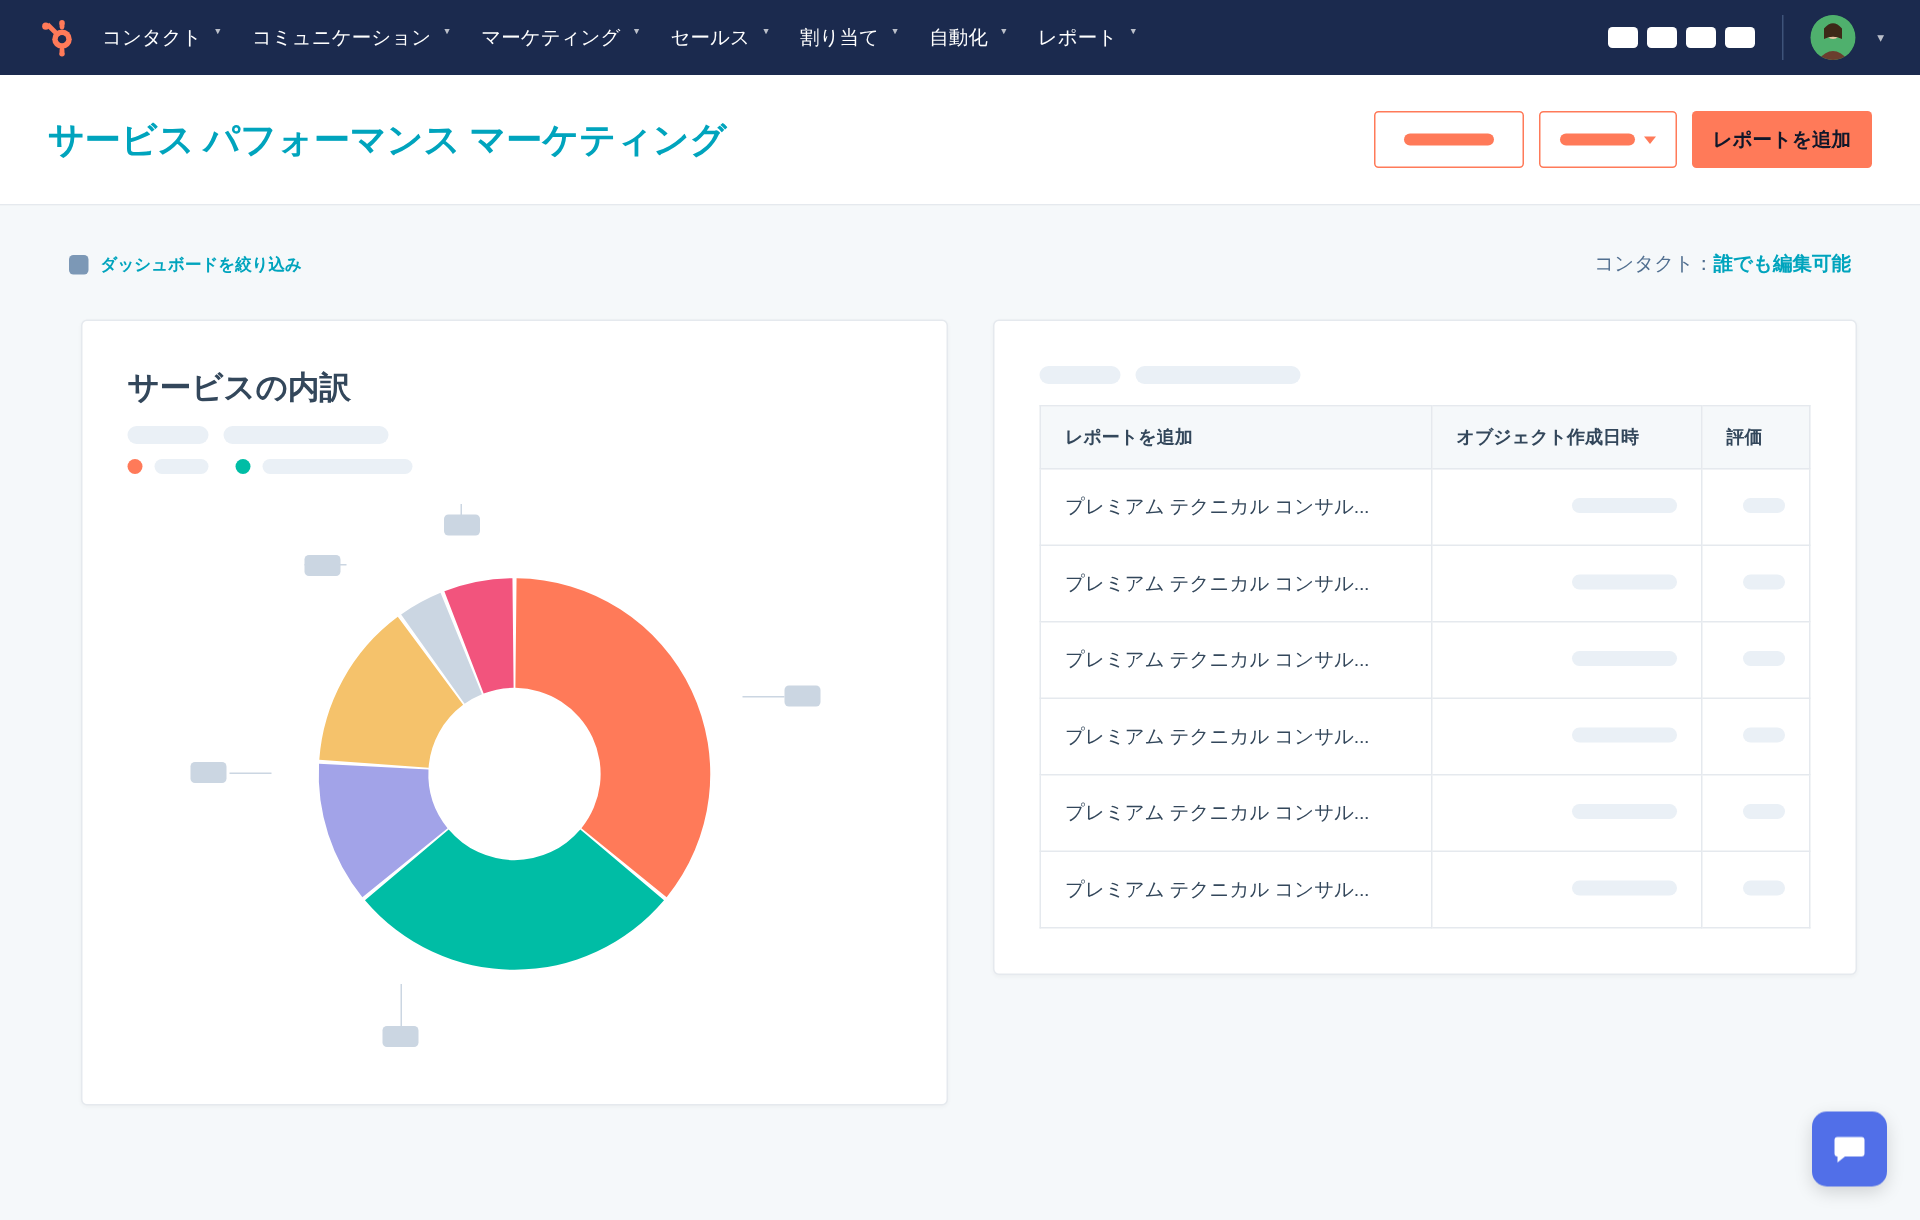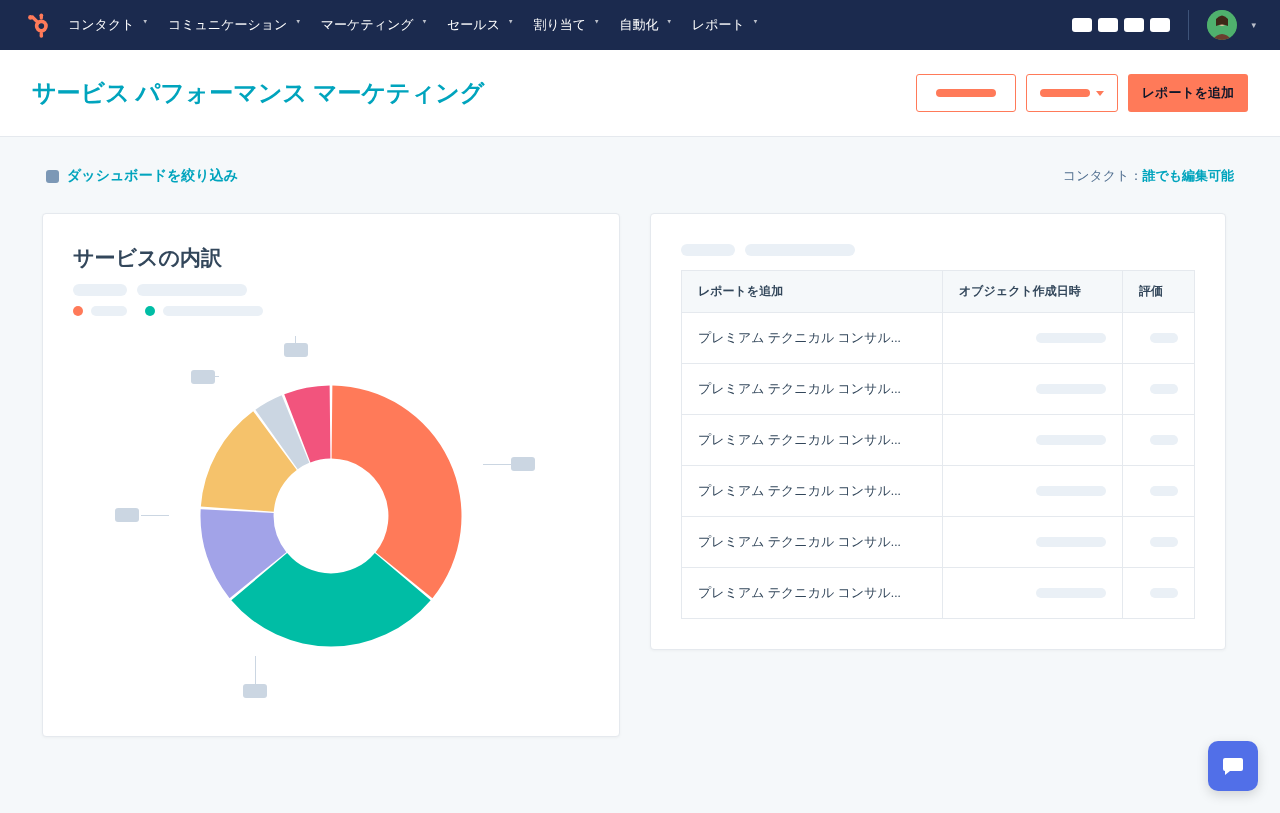--- a/index.html
+++ b/index.html
@@ -27,27 +27,27 @@
     .outline-btn.wide { width: 100px; }
     .outline-btn.medium { width: 92px; }
     .placeholder-bar-slim { height: 8px; background: #ff7a59; border-radius: 4px; }
     .w60 { width: 60px; }
     .w50 { width: 50px; }
     .primary-btn { background: #ff7a59; color: #0f172a; border: none; border-radius: 3px; padding: 10px 14px; font-size: 13px; font-weight: 700; cursor: pointer; min-height: 34px; }
     .dd-caret { width: 0; height: 0; border-left: 4px solid transparent; border-right: 4px solid transparent; border-top: 5px solid #ff7a59; margin-left: 6px; }
 
     
     .subheader { display: flex; justify-content: space-between; align-items: center; padding: 30px 46px 14px; }
-    .filter-link { color: #00a4bd; font-size: 14px; font-weight: 700; display: flex; align-items: center; gap: 8px; cursor: pointer; }
+    .filter-link { color: #00a4bd; font-size: 11px; font-weight: 700; display: flex; align-items: center; gap: 8px; cursor: pointer; }
     .filter-square { width: 13px; height: 13px; background: #7c98b6; border-radius: 3px; }
     .assignment-text { color: #00a4bd; font-size: 13px; font-weight: 700; }
     .assignment-label { color: #516f90; font-weight: 400; }
 
     
-    .content { display: flex; gap: 30px; padding: 14px 42px 30px; align-items: flex-start; }
+    .content { display: flex; gap: 30px; padding: 14px 54px 30px; align-items: flex-start; }
     .card { background: #fff; border-radius: 4px; border: 1px solid #e5e9ee; box-shadow: 0 1px 3px rgba(0,0,0,0.04); padding: 30px; }
     .card-left { flex: 0 0 578px; }
     .card-right { flex: 0 0 576px; }
     .card-title { font-size: 21px; font-weight: 700; color: #33475b; margin-bottom: 12px; }
     .placeholder-line { height: 12px; background: #eaf0f6; border-radius: 6px; }
     .card-subtitle-row { display: flex; gap: 10px; margin-bottom: 10px; }
     .legend-row { display: flex; gap: 18px; margin-bottom: 10px; }
     .legend-item { display: flex; align-items: center; gap: 8px; }
     .legend-dot { width: 10px; height: 10px; border-radius: 50%; }
     .legend-text { height: 10px; background: #eaf0f6; border-radius: 5px; width: 36px; }

